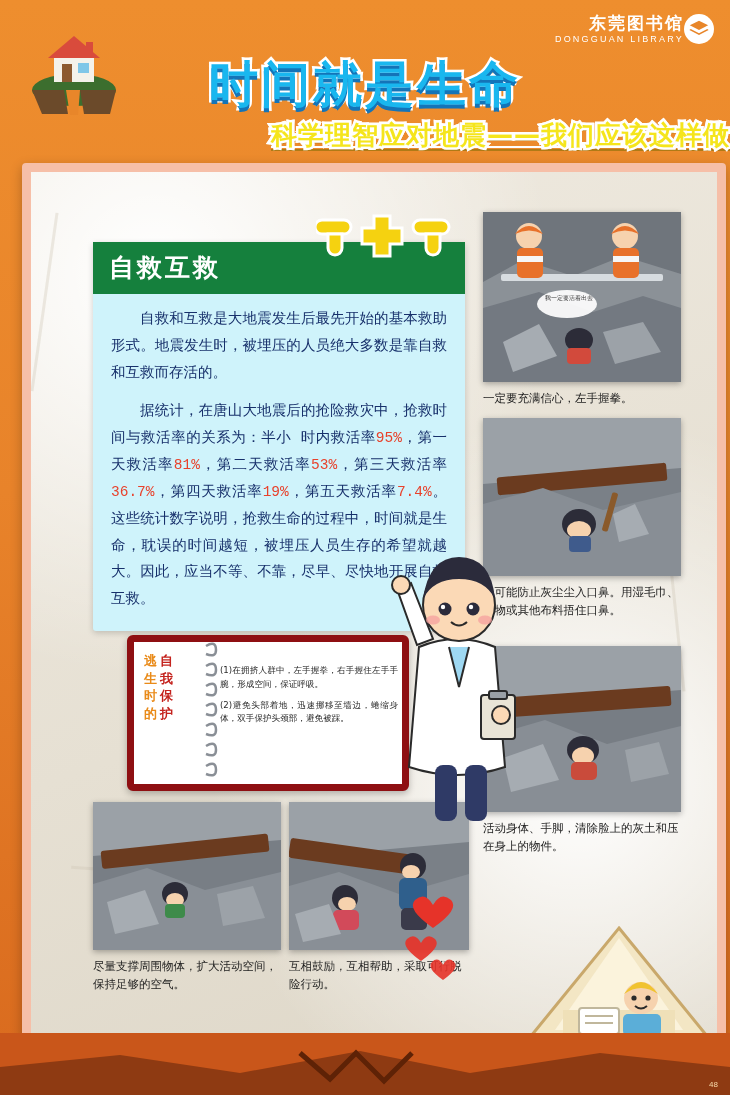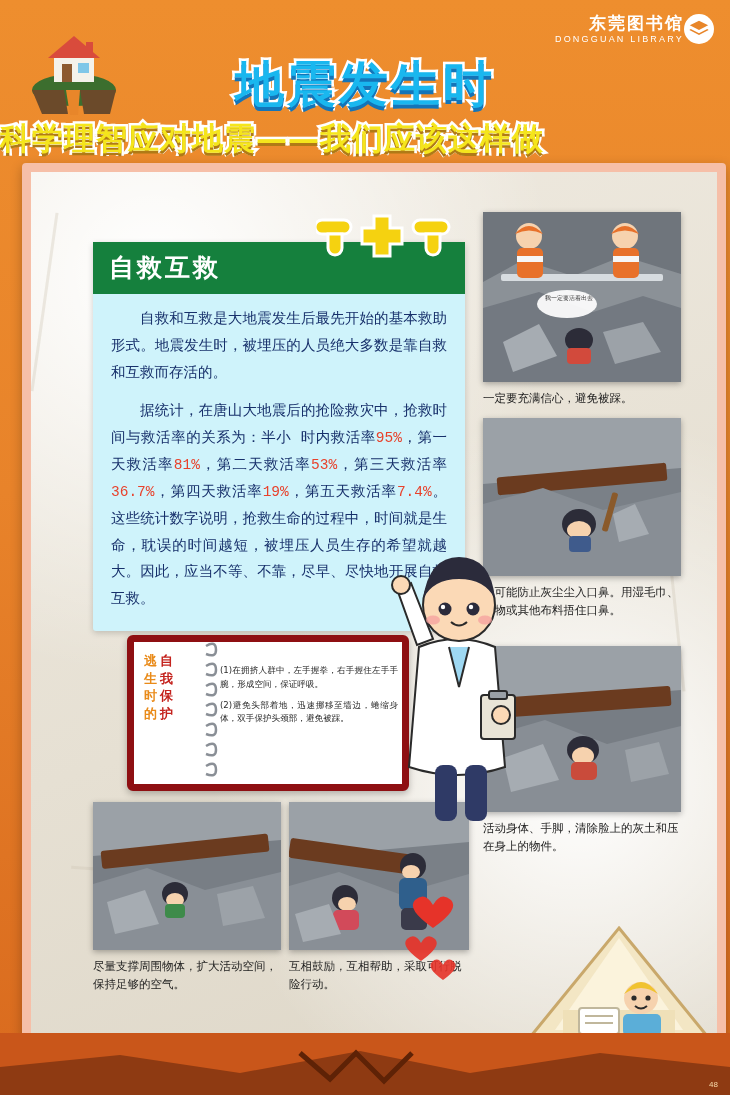--- a/index.html
+++ b/index.html
@@ -80,30 +80,31 @@
     -webkit-text-stroke: 5px #ffffff;
     paint-order: stroke fill;
     text-shadow: 0 4px 0 #1474B8;
     font-family: "DejaVu Sans", sans-serif;
   }
   .sub-title {
     position: absolute;
     top: 118px;
     left: 0;
     width: 730px;
-    text-align: left;
+    text-align: right;
     z-index: 35;
-    font-size: 31px;
+    font-size: 26px;
     font-weight: bold;
     letter-spacing: 1px;
     color: #F5E51C;
     -webkit-text-stroke: 5px #ffffff;
     paint-order: stroke fill;
     text-shadow: 0 3px 0 #B07A16;
     font-family: "DejaVu Sans", sans-serif;
+    text-decoration: underline;
   }
 
   
   .paper {
     position: absolute;
     left: 22px;
     top: 163px;
     width: 686px;
     height: 872px;
     background: #F1EDE4;
@@ -316,21 +317,21 @@
       <path d="M52 70 L56 94 L82 94 L88 70 Z" fill="#6B4A2A"></path>
       <path d="M38 70 L42 95 L50 95 L52 70 Z" fill="#E8862A"></path>
       <rect x="26" y="36" width="40" height="26" fill="#F4F2EA"></rect>
       <path d="M20 38 L46 16 L72 38 Z" fill="#D94B3C"></path>
       <rect x="34" y="44" width="10" height="18" fill="#8C5A30"></rect>
       <rect x="50" y="43" width="11" height="10" fill="#7FC7E8"></rect>
       <rect x="58" y="22" width="7" height="12" fill="#D94B3C"></rect>
     </svg>
   </div>
 
-  <div class="main-title">地震发生时</div>
+  <div class="main-title">时间就是生命</div>
   <div class="sub-title">科学理智应对地震——我们应该这样做</div>
 
   <div class="paper">
     <div class="paper-inner">
       <div class="crack" style="left:12px;top:40px;width:3px;height:180px;transform:rotate(8deg);"></div>
       <div class="crack" style="left:640px;top:300px;width:3px;height:220px;transform:rotate(-6deg);"></div>
       <div class="crack" style="left:40px;top:700px;width:180px;height:3px;transform:rotate(4deg);"></div>
     </div>
 
     <div class="puzzle-deco">
@@ -450,21 +451,21 @@
         <polygon points="20,130 56,112 74,144 30,160" fill="#A6ACB2"></polygon>
         <polygon points="120,120 160,110 178,140 132,152" fill="#9CA2A8"></polygon>
 
         <ellipse cx="96" cy="128" rx="14" ry="12" fill="#2C2C38"></ellipse>
         <rect x="84" y="136" width="24" height="16" rx="4" fill="#D24A3C"></rect>
 
         <ellipse cx="84" cy="92" rx="30" ry="14" fill="#ffffff" opacity=".92"></ellipse>
       </svg>
       <div style="position:absolute;left:58px;top:82px;width:56px;font-size:6px;line-height:1.35;color:#333;text-align:center;font-family:'DejaVu Sans',sans-serif;">我一定要活着出去</div>
     </div>
-    <div class="caption" style="left:452px;top:218px;width:200px;">一定要充满信心，避免被踩。</div>
+    <div class="caption" style="left:452px;top:218px;width:200px;">一定要充满信心，左手握拳。</div>
 
     <div class="photo" style="left:452px;top:246px;width:198px;height:158px;">
       <svg width="198" height="158" viewBox="0 0 198 158" aria-hidden="true" style="position:absolute;inset:0;">
         <rect width="198" height="158" fill="#7a8087"></rect>
         <polygon points="0,0 198,0 198,50 0,66" fill="#9ba1a7"></polygon>
         <rect x="14" y="52" width="170" height="18" rx="3" fill="#6B3B1F" transform="rotate(-5 99 61)"></rect>
         <polygon points="0,86 60,70 120,92 198,74 198,158 0,158" fill="#888e95"></polygon>
         <ellipse cx="96" cy="106" rx="17" ry="15" fill="#2C2C38"></ellipse>
         <ellipse cx="96" cy="112" rx="12" ry="9" fill="#F6D2AE"></ellipse>
         <rect x="86" y="118" width="22" height="16" rx="4" fill="#3F5B8C"></rect>

